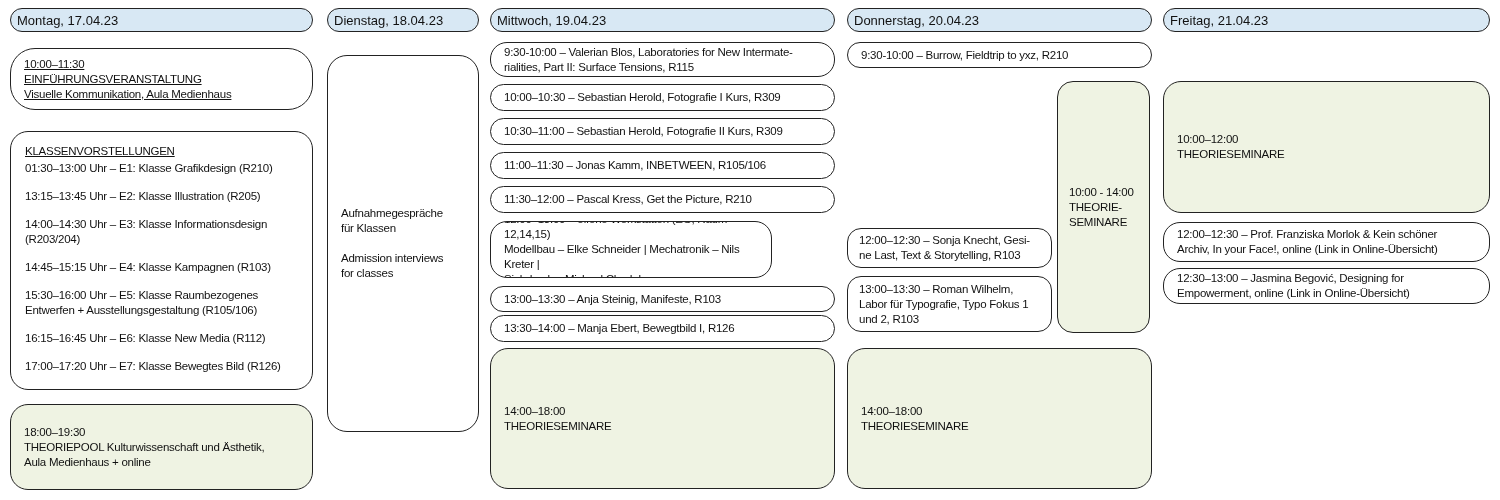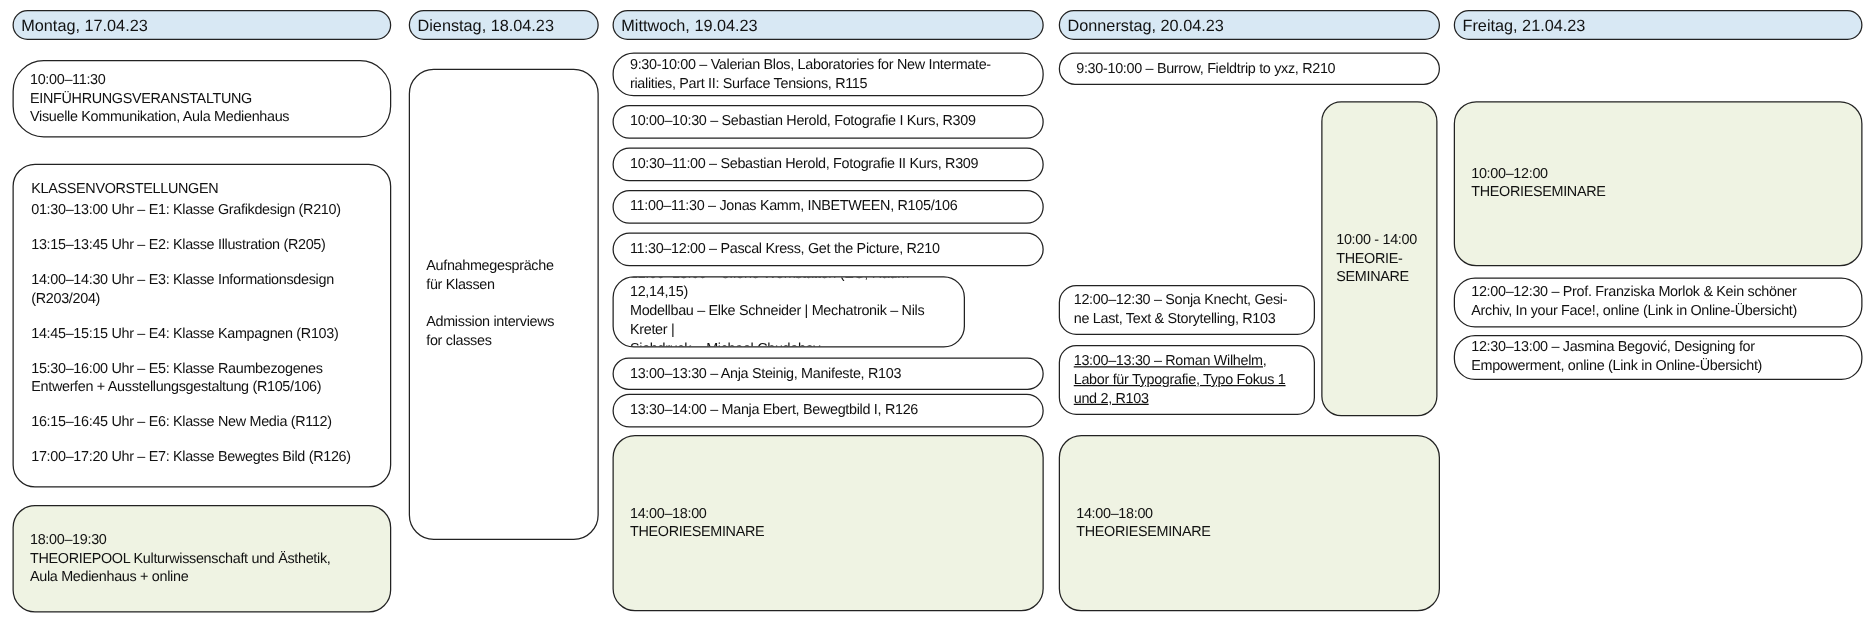--- a/index.html
+++ b/index.html
@@ -30,49 +30,49 @@
     padding: 0 6px 0 13px;
     overflow: hidden;
   }
   .green { background: var(--green, #eff3e3); }
   .r18 { border-radius: 18px; padding-left: 13px; }
 
   .list-card {
     display: block; white-space: normal;
     padding: 12px 14px; line-height: 15px;
   }
-  .k-title { margin-bottom: 2px; }
+  .k-title { margin-bottom: 2px; text-decoration: underline; }
   .k-item { margin-top: 13px; }
 
   
   #h-mon { left: 10px;   width: 303px; }
   #h-tue { left: 327px;  width: 152px; }
   #h-wed { left: 490px;  width: 345px; }
   #h-thu { left: 847px;  width: 305px; }
   #h-fri { left: 1163px; width: 327px; }
 
-  #mon-intro   { left: 10px; top: 48px;  width: 303px; height: 62px;  border-radius: 25px; }
+  #mon-intro   { left: 10px; top: 48px;  width: 303px; height: 62px;  border-radius: 25px; text-decoration: underline; }
   #mon-klassen { left: 10px; top: 131px; width: 303px; height: 259px; }
   #mon-pool    { left: 10px; top: 404px; width: 303px; height: 86px; }
 
   #tue-note { left: 327px; top: 55px; width: 152px; height: 377px; border-radius: 20px; padding: 0 10px 0 13px; }
 
   #wed-ev1 { left: 490px; top: 42px;  width: 345px; height: 35px;  border-radius: 17px; }
   #wed-ev2 { left: 490px; top: 84px;  width: 345px; height: 27px; }
   #wed-ev3 { left: 490px; top: 118px; width: 345px; height: 27px; }
   #wed-ev4 { left: 490px; top: 152px; width: 345px; height: 27px; }
   #wed-ev5 { left: 490px; top: 186px; width: 345px; height: 27px; }
   #wed-ev6 { left: 490px; top: 221px; width: 282px; height: 57px;  border-radius: 17px; }
   #wed-ev7 { left: 490px; top: 286px; width: 345px; height: 26px; }
   #wed-ev8 { left: 490px; top: 315px; width: 345px; height: 27px; }
   #wed-sem { left: 490px; top: 348px; width: 345px; height: 141px; }
 
   #thu-ev1  { left: 847px;  top: 42px;  width: 305px; height: 26px; }
   #thu-ev2  { left: 847px;  top: 228px; width: 205px; height: 40px; padding: 0 4px 0 11px; }
-  #thu-ev3  { left: 847px;  top: 276px; width: 205px; height: 56px; padding: 0 4px 0 11px; text-decoration: underline; }
+  #thu-ev3  { left: 847px;  top: 276px; width: 205px; height: 56px; padding: 0 4px 0 11px; }
   #thu-side { left: 1057px; top: 81px;  width: 93px;  height: 252px; border-radius: 16px; padding: 0 4px 0 11px; }
   #thu-sem  { left: 847px;  top: 348px; width: 305px; height: 141px; }
 
   #fri-sem { left: 1163px; top: 81px;  width: 327px; height: 132px; }
   #fri-ev1 { left: 1163px; top: 222px; width: 327px; height: 40px; border-radius: 17px; }
   #fri-ev2 { left: 1163px; top: 268px; width: 327px; height: 36px; border-radius: 17px; }
 </style>
 </head>
 <body>
 

